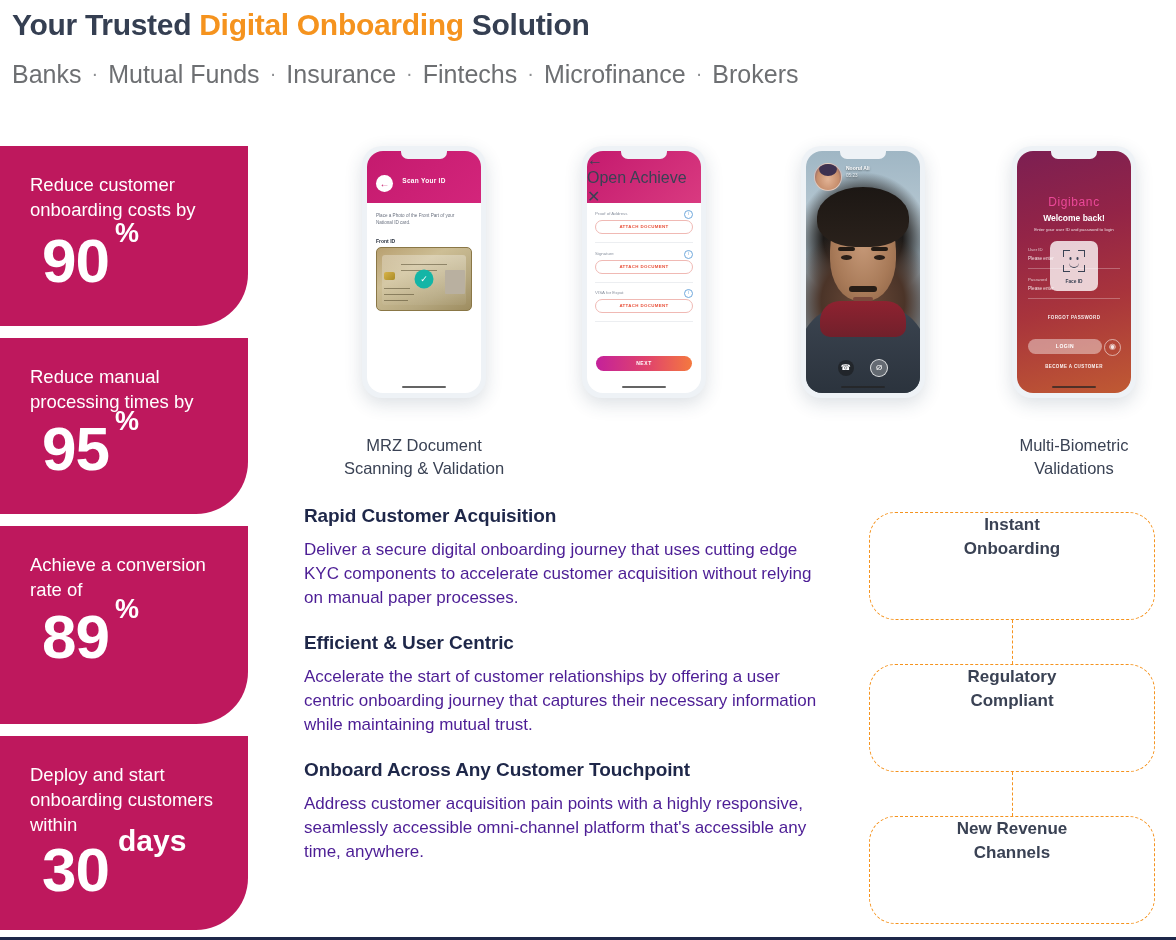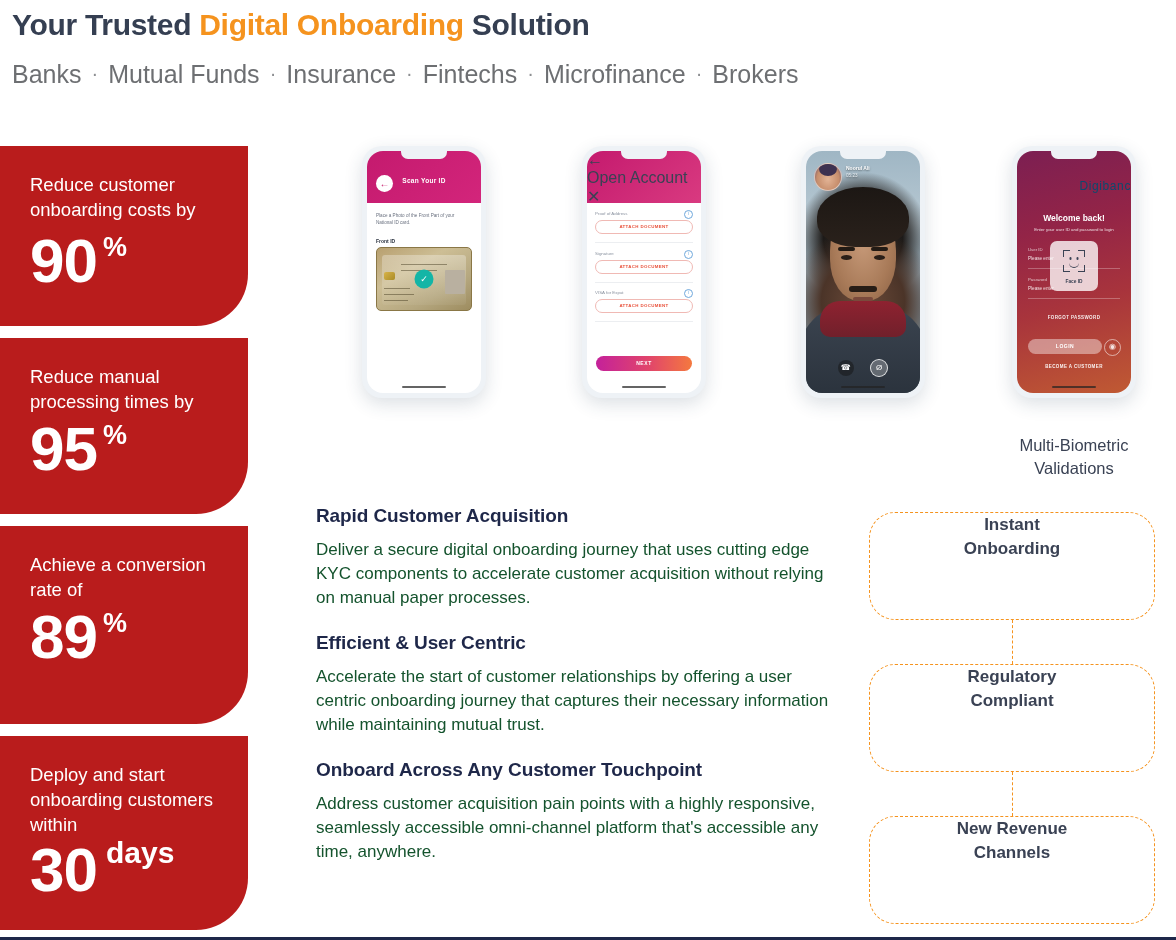--- a/index.html
+++ b/index.html
@@ -22,32 +22,32 @@
   .headline .accent{color:#f5931e;}
   .subline{
     position:absolute;left:12px;top:60px;
     font-size:25px;color:#6d6f72;white-space:nowrap;font-weight:400;
   }
   .subline .dot{color:#8d8f92;padding:0 10px;font-size:20px;position:relative;top:-3px;}
 
   
   .stats{position:absolute;left:0;top:146px;width:250px;}
   .stat-card{
-    position:relative;width:248px;background:#b91c1c;
+    position:relative;width:248px;background:#be185d;
     border-bottom-right-radius:52px;
     box-sizing:border-box;
     padding:26px 22px 20px 30px;
     margin-bottom:12px;color:#ffffff;
   }
   .stat-card.c1{height:180px;}
   .stat-card.c2{height:176px;}
   .stat-card.c3{height:198px;}
   .stat-card.c4{height:194px;}
   .stat-label{font-size:18.5px;line-height:25px;font-weight:400;}
-  .stat-value{margin-top:6px;display:flex;align-items:center;}
+  .stat-value{margin-top:6px;display:flex;align-items:flex-start;margin-left:12px;}
   .stat-num{font-size:62px;font-weight:bold;line-height:0.95;letter-spacing:-1px;}
   .stat-unit{font-size:27px;font-weight:bold;margin-left:6px;position:relative;top:-14px;}
   .stat-unit.days{font-size:30px;top:-17px;margin-left:9px;}
   .c1 .stat-value{margin-top:10px;}
   .c4 .stat-value{margin-top:4px;}
 
   
   .phones{position:absolute;left:300px;top:146px;width:876px;height:340px;}
   .phone-col{position:absolute;width:220px;top:0;}
   .phone-col.p1{left:14px;}
@@ -185,21 +185,21 @@
   .p3-btn{display:inline-block;width:16px;height:16px;border-radius:50%;margin:0 6px;
     color:#fff;font-size:8px;line-height:16px;text-align:center;vertical-align:middle;}
   .p3-btn.end{background:rgba(20,20,20,.5);}
   .p3-btn.mute{background:rgba(255,255,255,.25);border:1px solid rgba(255,255,255,.8);}
 
   
   .p4-bg{
     position:absolute;inset:0;
     background:linear-gradient(165deg,#7c1f52 0%,#932447 32%,#a8343c 62%,#c05a33 100%);
   }
-  .p4-logo{position:absolute;top:28px;width:100%;text-align:right;color:#0c4a6e;font-size:12px;letter-spacing:.6px;}
+  .p4-logo{position:absolute;top:44px;width:100%;text-align:center;color:#ec4899;font-size:12px;letter-spacing:.6px;}
   .p4-wb{position:absolute;top:62px;width:100%;text-align:center;color:#fff;font-size:8.5px;font-weight:bold;}
   .p4-sub{position:absolute;top:76px;width:100%;text-align:center;color:rgba(255,255,255,.82);font-size:4.4px;}
   .p4-f1{position:absolute;left:11px;top:96px;color:rgba(255,255,255,.7);font-size:4.3px;}
   .p4-f1v{position:absolute;left:11px;top:105px;color:rgba(255,255,255,.85);font-size:4.6px;}
   .p4-f2{position:absolute;left:11px;top:126px;color:rgba(255,255,255,.7);font-size:4.3px;}
   .p4-f2v{position:absolute;left:11px;top:135px;color:rgba(255,255,255,.85);font-size:4.6px;}
   .p4-rule{position:absolute;left:11px;right:11px;height:.6px;background:rgba(255,255,255,.28);}
   .p4-faceid{
     position:absolute;left:50%;transform:translateX(-50%);top:90px;
     width:48px;height:50px;border-radius:7px;background:rgba(255,255,255,.78);
@@ -224,25 +224,25 @@
     letter-spacing:.5px;text-align:center;line-height:15px;
   }
   .p4-finger{
     position:absolute;right:10px;top:188px;width:15px;height:15px;border-radius:50%;
     border:.8px solid rgba(255,255,255,.55);color:rgba(255,255,255,.85);
     font-size:8px;line-height:14px;text-align:center;
   }
   .p4-become{position:absolute;top:213px;width:100%;text-align:center;color:rgba(255,255,255,.92);font-size:4.5px;font-weight:bold;letter-spacing:.4px;}
 
   
-  .features{position:absolute;left:316px;top:505px;width:530px;}
+  .features{position:absolute;left:304px;top:505px;width:530px;}
   .feat{margin-bottom:22px;}
   .feat:last-child{margin-bottom:0;}
   .feat-h{font-size:19px;font-weight:bold;color:#1e2749;margin-bottom:11px;letter-spacing:-0.1px;}
-  .feat-p{font-size:17px;line-height:24px;color:#14532d;}
+  .feat-p{font-size:17px;line-height:24px;color:#4c1d95;}
 
   
   .flow{position:absolute;left:869px;top:512px;width:286px;}
   .flow-box{
     position:relative;width:286px;height:108px;box-sizing:border-box;
     border:1.7px dashed #f5931e;border-radius:26px;
     display:flex;align-items:flex-start;justify-content:center;text-align:center;
   }
   .flow-box span{font-size:17px;font-weight:bold;color:#3a4254;line-height:24px;}
   .flow-conn{width:0;height:44px;border-left:1.7px dashed #f5931e;margin:0 auto;}
@@ -316,29 +316,33 @@
             <div class="idline" style="left:24px;top:16px;width:46px;"></div>
             <div class="idline" style="left:24px;top:22px;width:36px;"></div>
             <div class="idline" style="left:7px;top:40px;width:26px;"></div>
             <div class="idline" style="left:7px;top:46px;width:30px;"></div>
             <div class="idline" style="left:7px;top:52px;width:24px;"></div>
             <div class="check">✓</div>
           </div>
           <div class="homebar"></div>
         </div>
       </div>
+      <div class="caption">
+        <span>MRZ Document</span><br>
+        <span>Scanning &amp; Validation</span>
+      </div>
     </div>
 
     <div class="phone-col p2">
       <div class="phone">
         <div class="screen">
           <div class="notch"></div>
           <div class="p2-head">
             <div class="circ">←</div>
-            <div class="ttl">Open Account</div>
+            <div class="ttl">Open Achieve</div>
             <div class="xc">✕</div>
           </div>
 
           <div class="p2-field">
             <div class="p2-flabel">Proof of Address</div>
             <div class="p2-info">i</div>
             <div class="p2-attach">ATTACH DOCUMENT</div>
           </div>
           <div class="p2-sep"></div>
 

